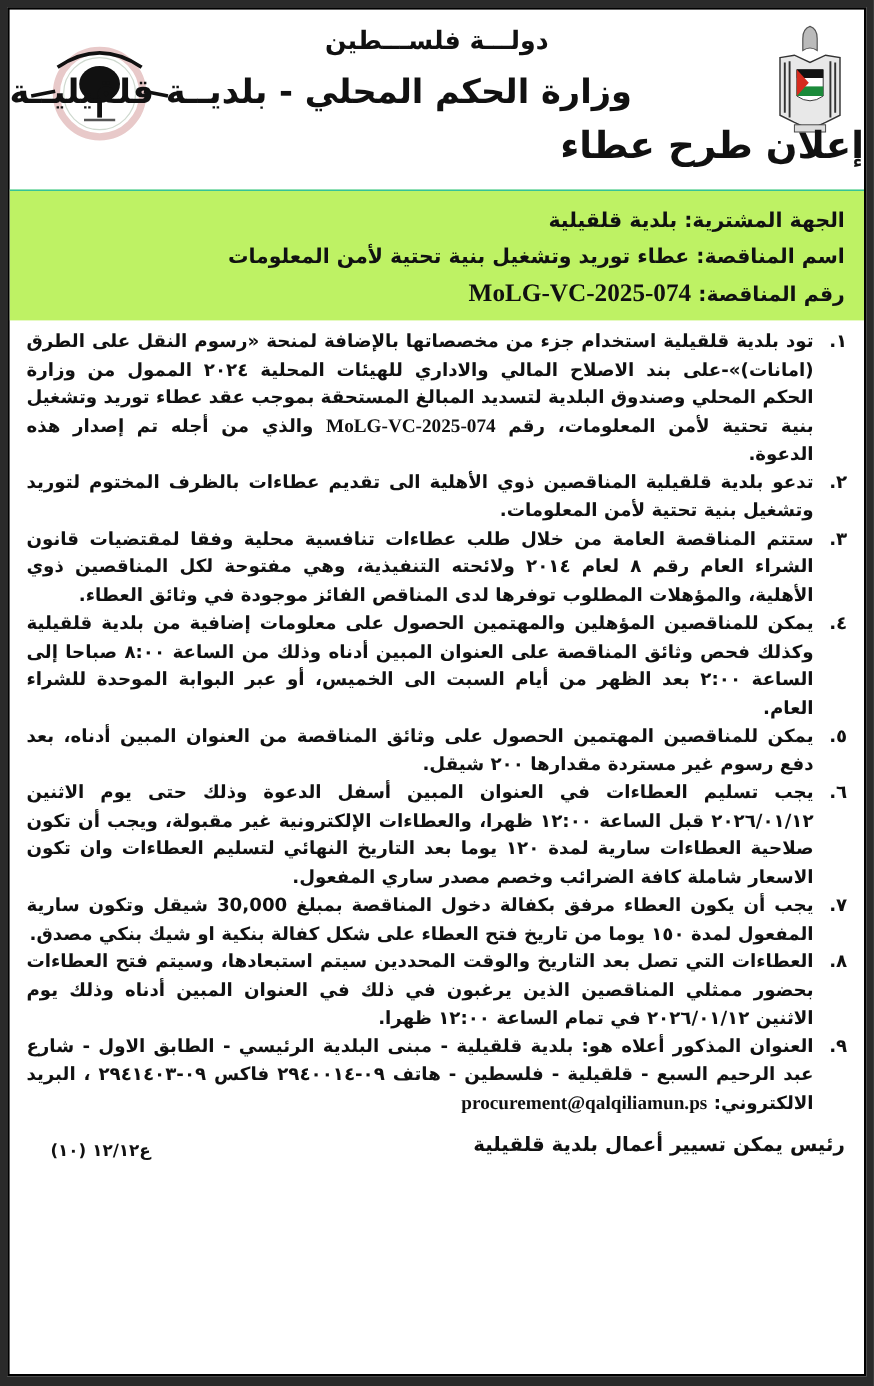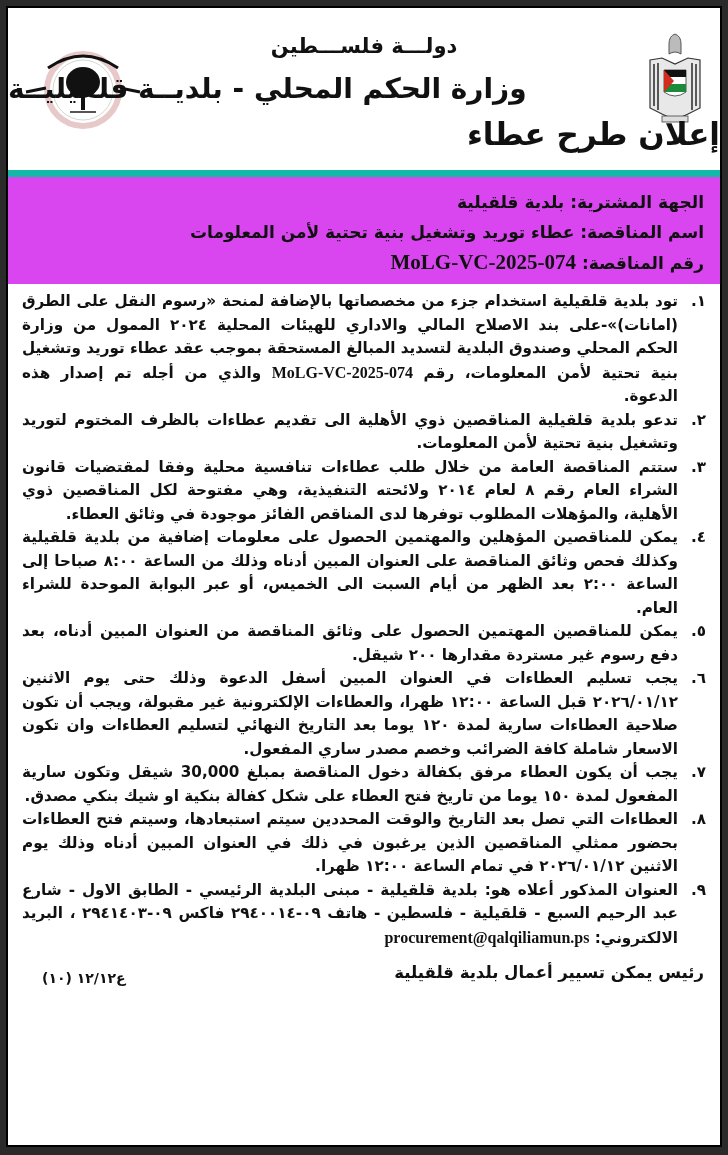--- a/index.html
+++ b/index.html
@@ -6,42 +6,42 @@
     html, body { width: 728px; height: 1155px; background: #3a3a3a; }
     body { font-family: "DejaVu Sans", "Liberation Sans", sans-serif; color: #111; }
     .frame {
       position: absolute; left: 0; top: 0; width: 728px; height: 1155px;
       background: #2a2a2a; padding: 6px 6px 8px 6px;
     }
     .page {
       width: 100%; height: 100%; background: #ffffff;
       border: 2px solid #000; direction: rtl; position: relative; overflow: hidden;
     }
-    .header { position: relative; height: 142px; margin-top: 12px; }
+    .header { position: relative; height: 142px; }
     .emblem {
       position: absolute; right: 14px; top: 10px; width: 62px; height: 96px;
     }
     .city-logo {
       position: absolute; left: 10px; top: 16px; width: 130px; height: 104px;
     }
     .h-line1 {
       position: absolute; top: 14px; left: 0; right: 0; text-align: center;
       font-weight: bold; font-size: 21px; letter-spacing: 0.5px;
     }
     .h-line2 {
       position: absolute; top: 52px; left: 0; right: 0; text-align: left;
       font-weight: bold; font-size: 28px;
     }
     .h-title {
       position: absolute; top: 96px; left: 0; right: 0; 
       font-weight: bold; font-size: 31px;
     }
     .info {
-      background: #d946ef; padding: 10px 16px 6px 16px; margin-top: 8px;
-      border-top: 7px solid #14b8a6;
+      background: #bef264; padding: 10px 16px 6px 16px; margin-top: 8px;
+      border-top: 1px solid #14b8a6;
     }
     .info-row { font-weight: bold; font-size: 17px; line-height: 30px; }
     .info-row .num { font-family: "Liberation Serif", "DejaVu Serif", serif; font-size: 21px; }
     .items { padding: 6px 14px 0 14px; }
     .item { display: flex; font-weight: bold; font-size: 15.2px; line-height: 23.5px; text-align: justify; }
     .item .idx { width: 28px; flex: 0 0 28px; }
     .item .txt { flex: 1; }
     .ltr { unicode-bidi: embed; direction: ltr; font-family: "Liberation Serif", "DejaVu Serif", serif; font-size: 16px; }
     .sign { padding: 8px 16px 0 16px; position: relative; }
     .sign-line { font-weight: bold; font-size: 16.5px; line-height: 30px; }

